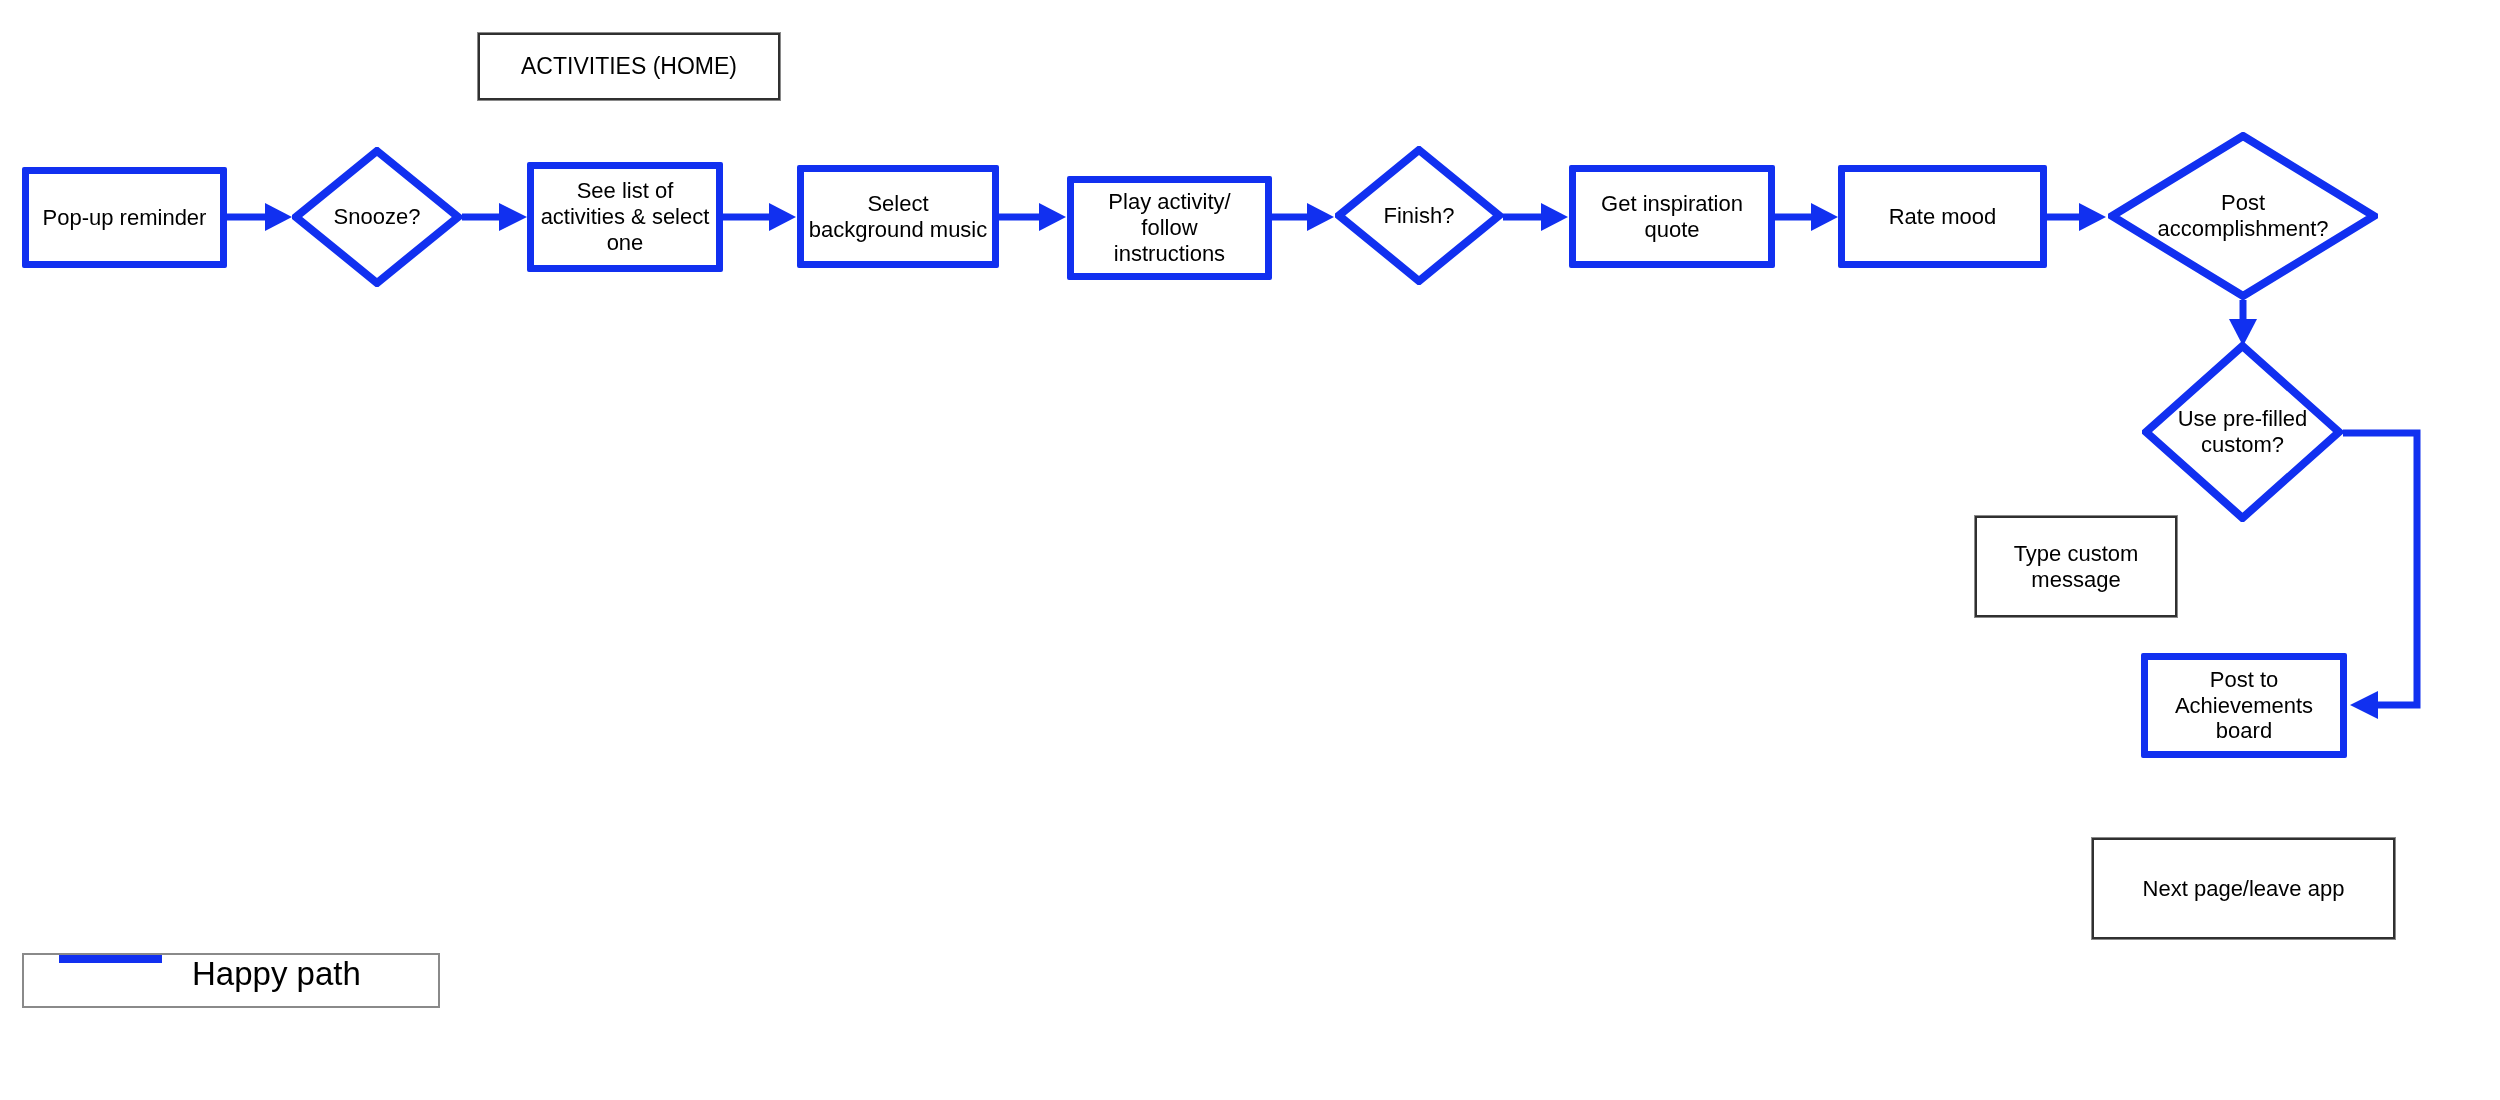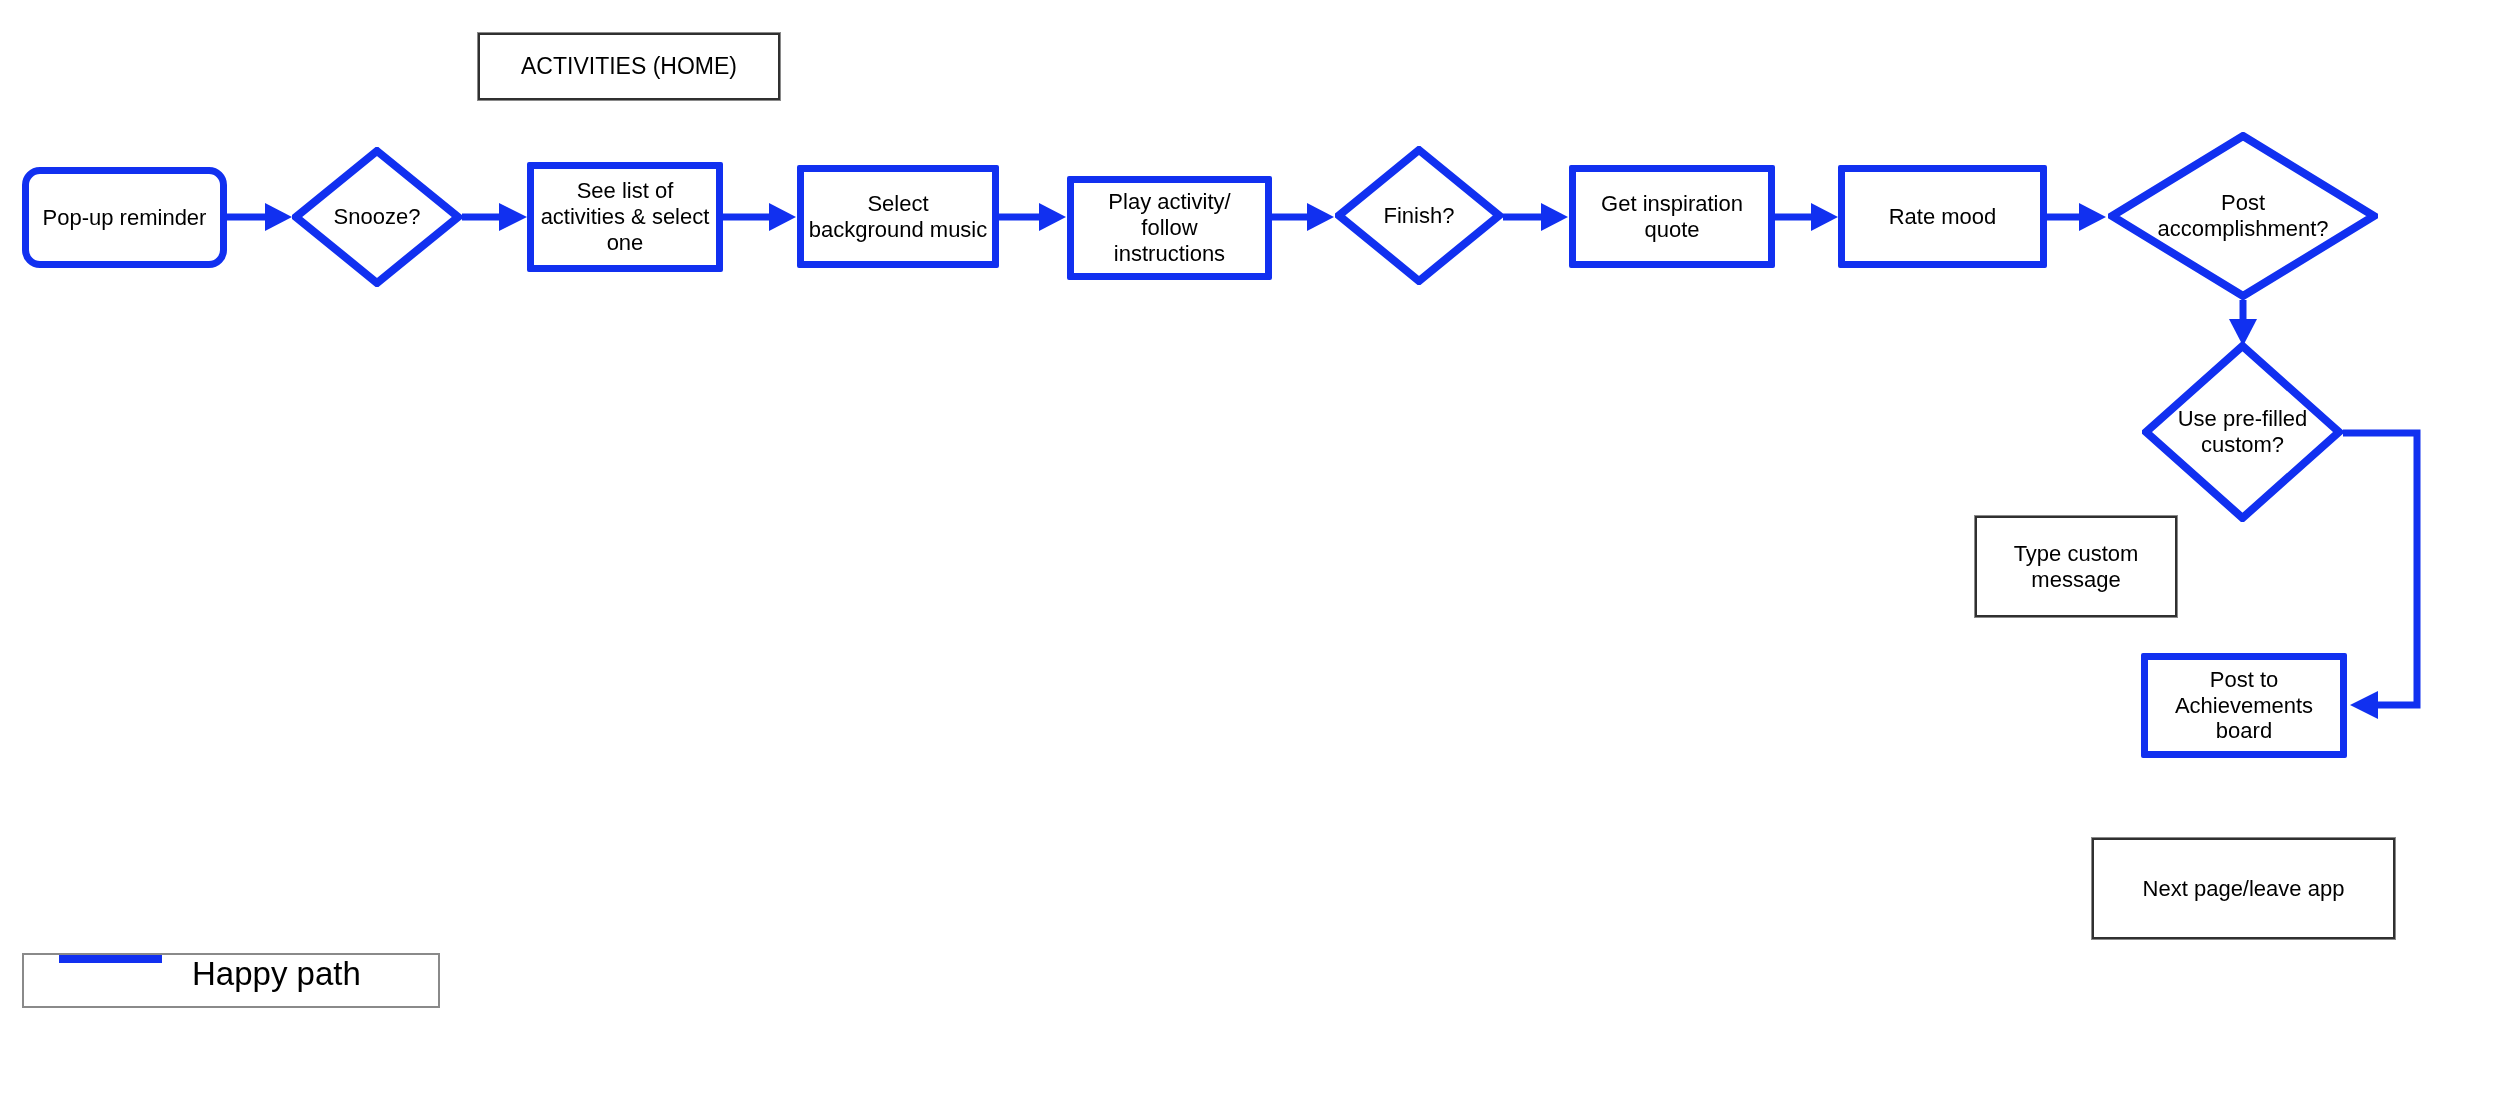--- a/index.html
+++ b/index.html
@@ -47,21 +47,21 @@
   }
   .plain {
     background: #ffffff;
     border: 2px solid #303030;
     box-shadow: 0 0 0 1px #8a8a8a;
   }
   .diamond { background: transparent; border: none; }
   .diamond svg { position: absolute; left: 0; top: 0; z-index: 1; }
 
   #title-box   { left: 478px;  top: 33px;  width: 302px; height: 67px; font-size: 23px; }
-  #node-popup  { left: 22px;   top: 167px; width: 205px; height: 101px; border-radius: 18px; }
+  #node-popup  { left: 22px;   top: 167px; width: 205px; height: 101px; }
   #node-snooze { left: 292px;  top: 147px; width: 170px; height: 140px; }
   #node-see-list { left: 527px; top: 162px; width: 196px; height: 110px; }
   #node-select-music { left: 797px; top: 165px; width: 202px; height: 103px; }
   #node-play   { left: 1067px; top: 164px; width: 205px; height: 104px; margin-top: 12px; }
   #node-finish { left: 1335px; top: 146px; width: 168px; height: 139px; }
   #node-quote  { left: 1569px; top: 165px; width: 206px; height: 103px; }
   #node-rate   { left: 1838px; top: 165px; width: 209px; height: 103px; }
   #node-share  { left: 2108px; top: 132px; width: 270px; height: 168px; }
   #node-prefilled { left: 2142px; top: 342px; width: 201px; height: 180px; }
   #node-custom { left: 1975px; top: 516px; width: 202px; height: 101px; }

